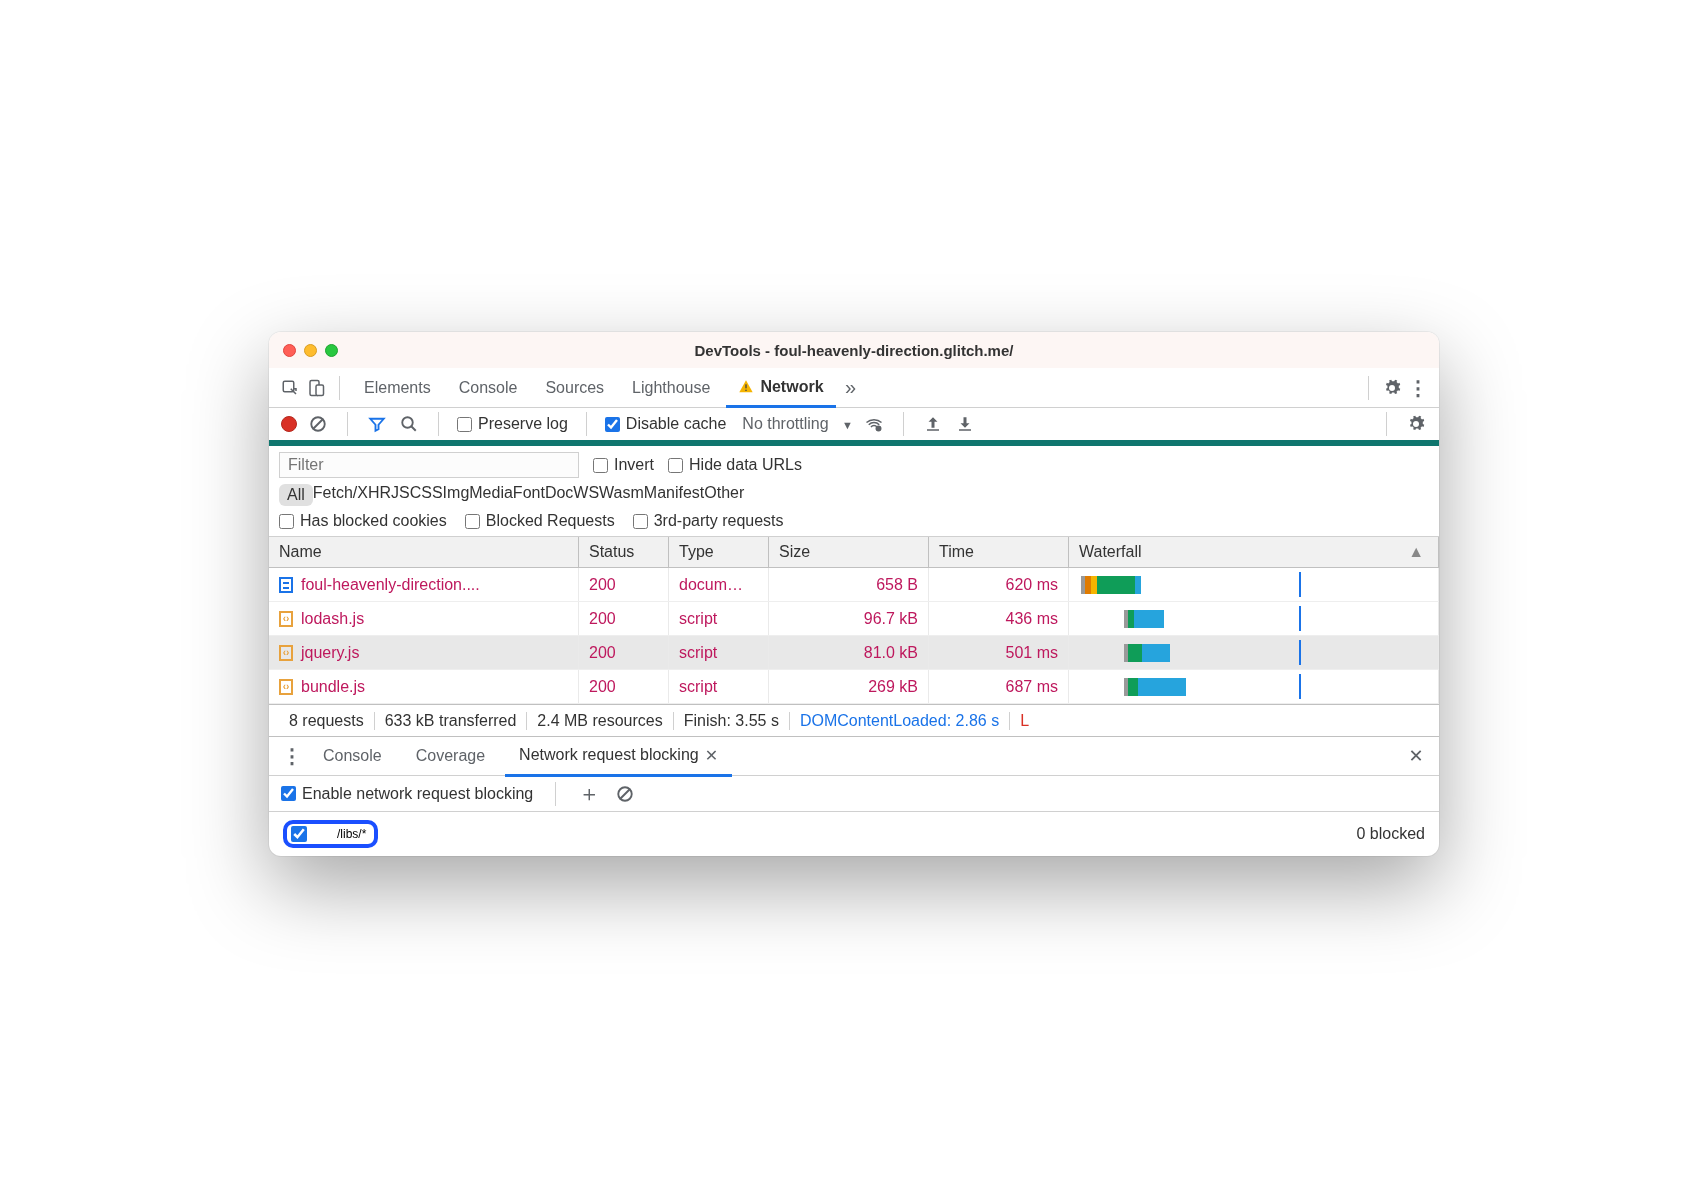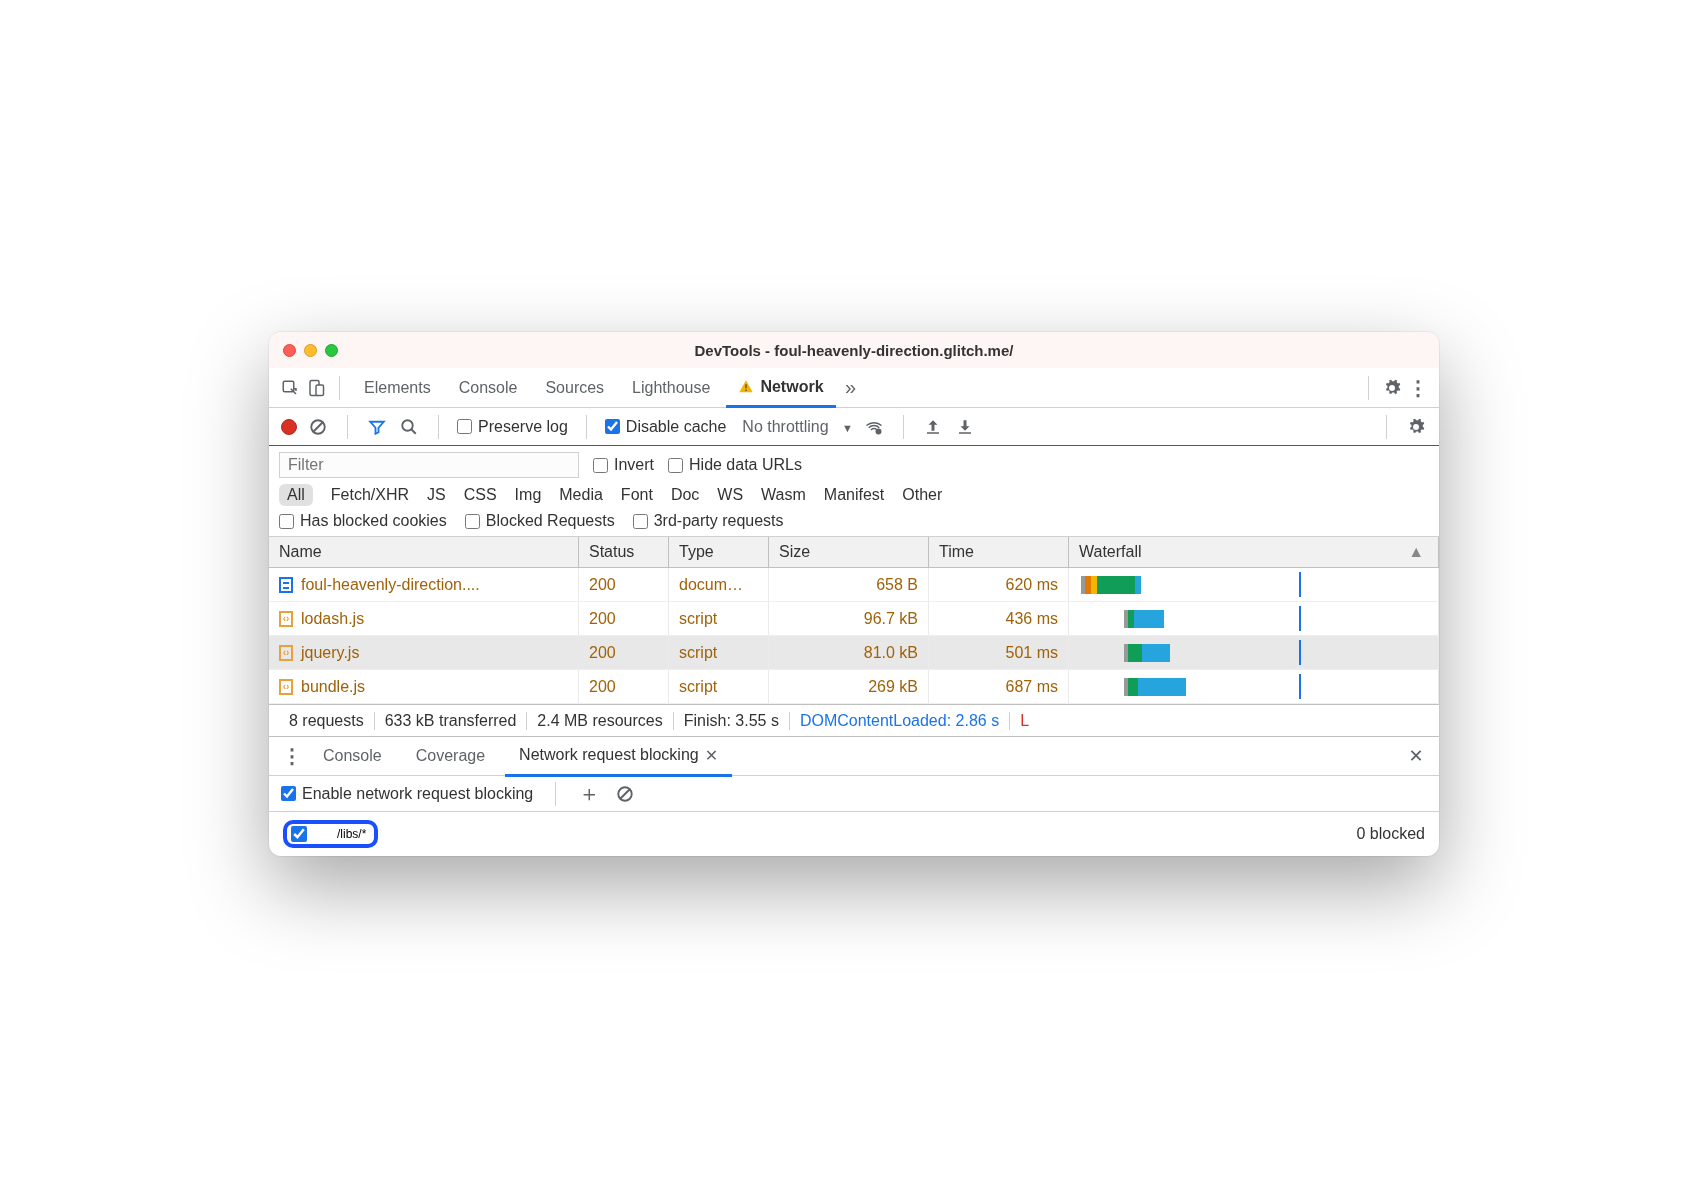--- a/index.html
+++ b/index.html
@@ -43,55 +43,55 @@
 }
 .divider { width: 1px; height: 24px; background: #d0d0d0; margin: 0 8px; }
 .tab { font-size: 16px; color: #5f6368; padding: 0 12px; height: 40px; display: flex; align-items: center; gap: 6px; cursor: pointer; }
 .tab.active { color: #1a73e8; border-bottom: 3px solid #1a73e8; margin-bottom: -1px; font-weight: 700; }
 .tab.active.netw { color: #333; border-bottom: 3px solid #1a73e8; }
 .icon-btn { width: 22px; height: 22px; display: flex; align-items: center; justify-content: center; cursor: pointer; color: #5f6368; }
 .spacer { flex: 1; }
 
 .net-toolbar {
   display: flex; align-items: center; height: 38px; padding: 0 12px; gap: 10px;
-  border-bottom: 1px solid #0f766e;
+  border-bottom: 6px solid #0f766e;
 }
 .rec-dot { width: 16px; height: 16px; border-radius: 50%; background: #d93025; cursor: pointer; border: 1px solid #b5281e; }
 .checkbox-lbl { display: flex; align-items: center; gap: 6px; font-size: 16px; color: #333; }
 .checkbox-lbl input[type=checkbox] { width: 15px; height: 15px; accent-color: #1a73e8; }
 .nothrottle { font-size: 16px; color: #5f6368; margin-left: 6px; }
 
 .filter-bar {
   padding: 6px 10px;
   border-bottom: 1px solid #d0d0d0;
 }
 .filter-row1 { display: flex; align-items: center; gap: 14px; margin-bottom: 6px; }
 .filter-input {
   width: 300px; height: 26px; border: 1px solid #d0d0d0; background: #fcfcfc;
   padding: 8px 8px; font-size: 16px; color: #888;
 }
-.filter-row2 { display: flex; align-items: center; gap: 18px; margin-bottom: 6px; flex-wrap: wrap; }
+.filter-row2 { display: flex; align-items: flex-start; margin-bottom: 6px; flex-wrap: wrap; }
 .type-btn { font-size: 16px; color: #333; cursor: pointer; }
 .type-btn.sel { background: #e0e0e0; border-radius: 6px; padding: 2px 8px; }
 .filter-row3 { display: flex; align-items: center; gap: 18px; }
 
 .net-table { width: 100%; }
 .net-head { display: flex; border-bottom: 1px solid #c0c0c0; background: #f1f1f1; position: relative; }
 .net-head .col { padding: 6px 10px; font-size: 16px; color: #333; border-right: 1px solid #c0c0c0; }
 .col-name { width: 310px; }
 .col-status { width: 90px; }
 .col-type { width: 100px; }
 .col-size { width: 160px; text-align: right; }
 .col-time { width: 140px; text-align: right; }
 .col-wf { flex: 1; position: relative; }
 .sort-tri { position: absolute; right: 14px; color: #888; }
 
 .net-row { display: flex; border-bottom: 1px solid #eee; height: 34px; align-items: stretch; }
 .net-row.alt { background: #e8e8e8; }
-.net-row .col { padding: 5px 10px; font-size: 16px; color: #a16207; border-right: 1px solid #eaeaea; display: flex; align-items: center; }
+.net-row .col { padding: 5px 10px; font-size: 16px; color: #be185d; border-right: 1px solid #eaeaea; display: flex; align-items: center; }
 .col-size, .col-time { justify-content: flex-end; }
 .doc-icon { width: 14px; height: 16px; border: 2px solid #1a73e8; margin-right: 8px; position: relative; }
 .doc-icon::before, .doc-icon::after { content: ""; position: absolute; left: 2px; right: 2px; height: 2px; background: #1a73e8; }
 .doc-icon::before { top: 3px; } .doc-icon::after { top: 8px; }
 .js-icon { width: 14px; height: 16px; border: 2px solid #e8a23d; margin-right: 8px; position: relative; display:flex; align-items:center; justify-content:center; }
 .js-icon::before { content: "‹›"; color: #e8a23d; font-size: 10px; font-weight: bold; line-height: 1; }
 
 .wf-cell { position: relative; flex: 1; padding: 0; }
 .wf-bar { position: absolute; top: 8px; height: 18px; }
 .wf-seg { position: absolute; top: 0; height: 100%; }

